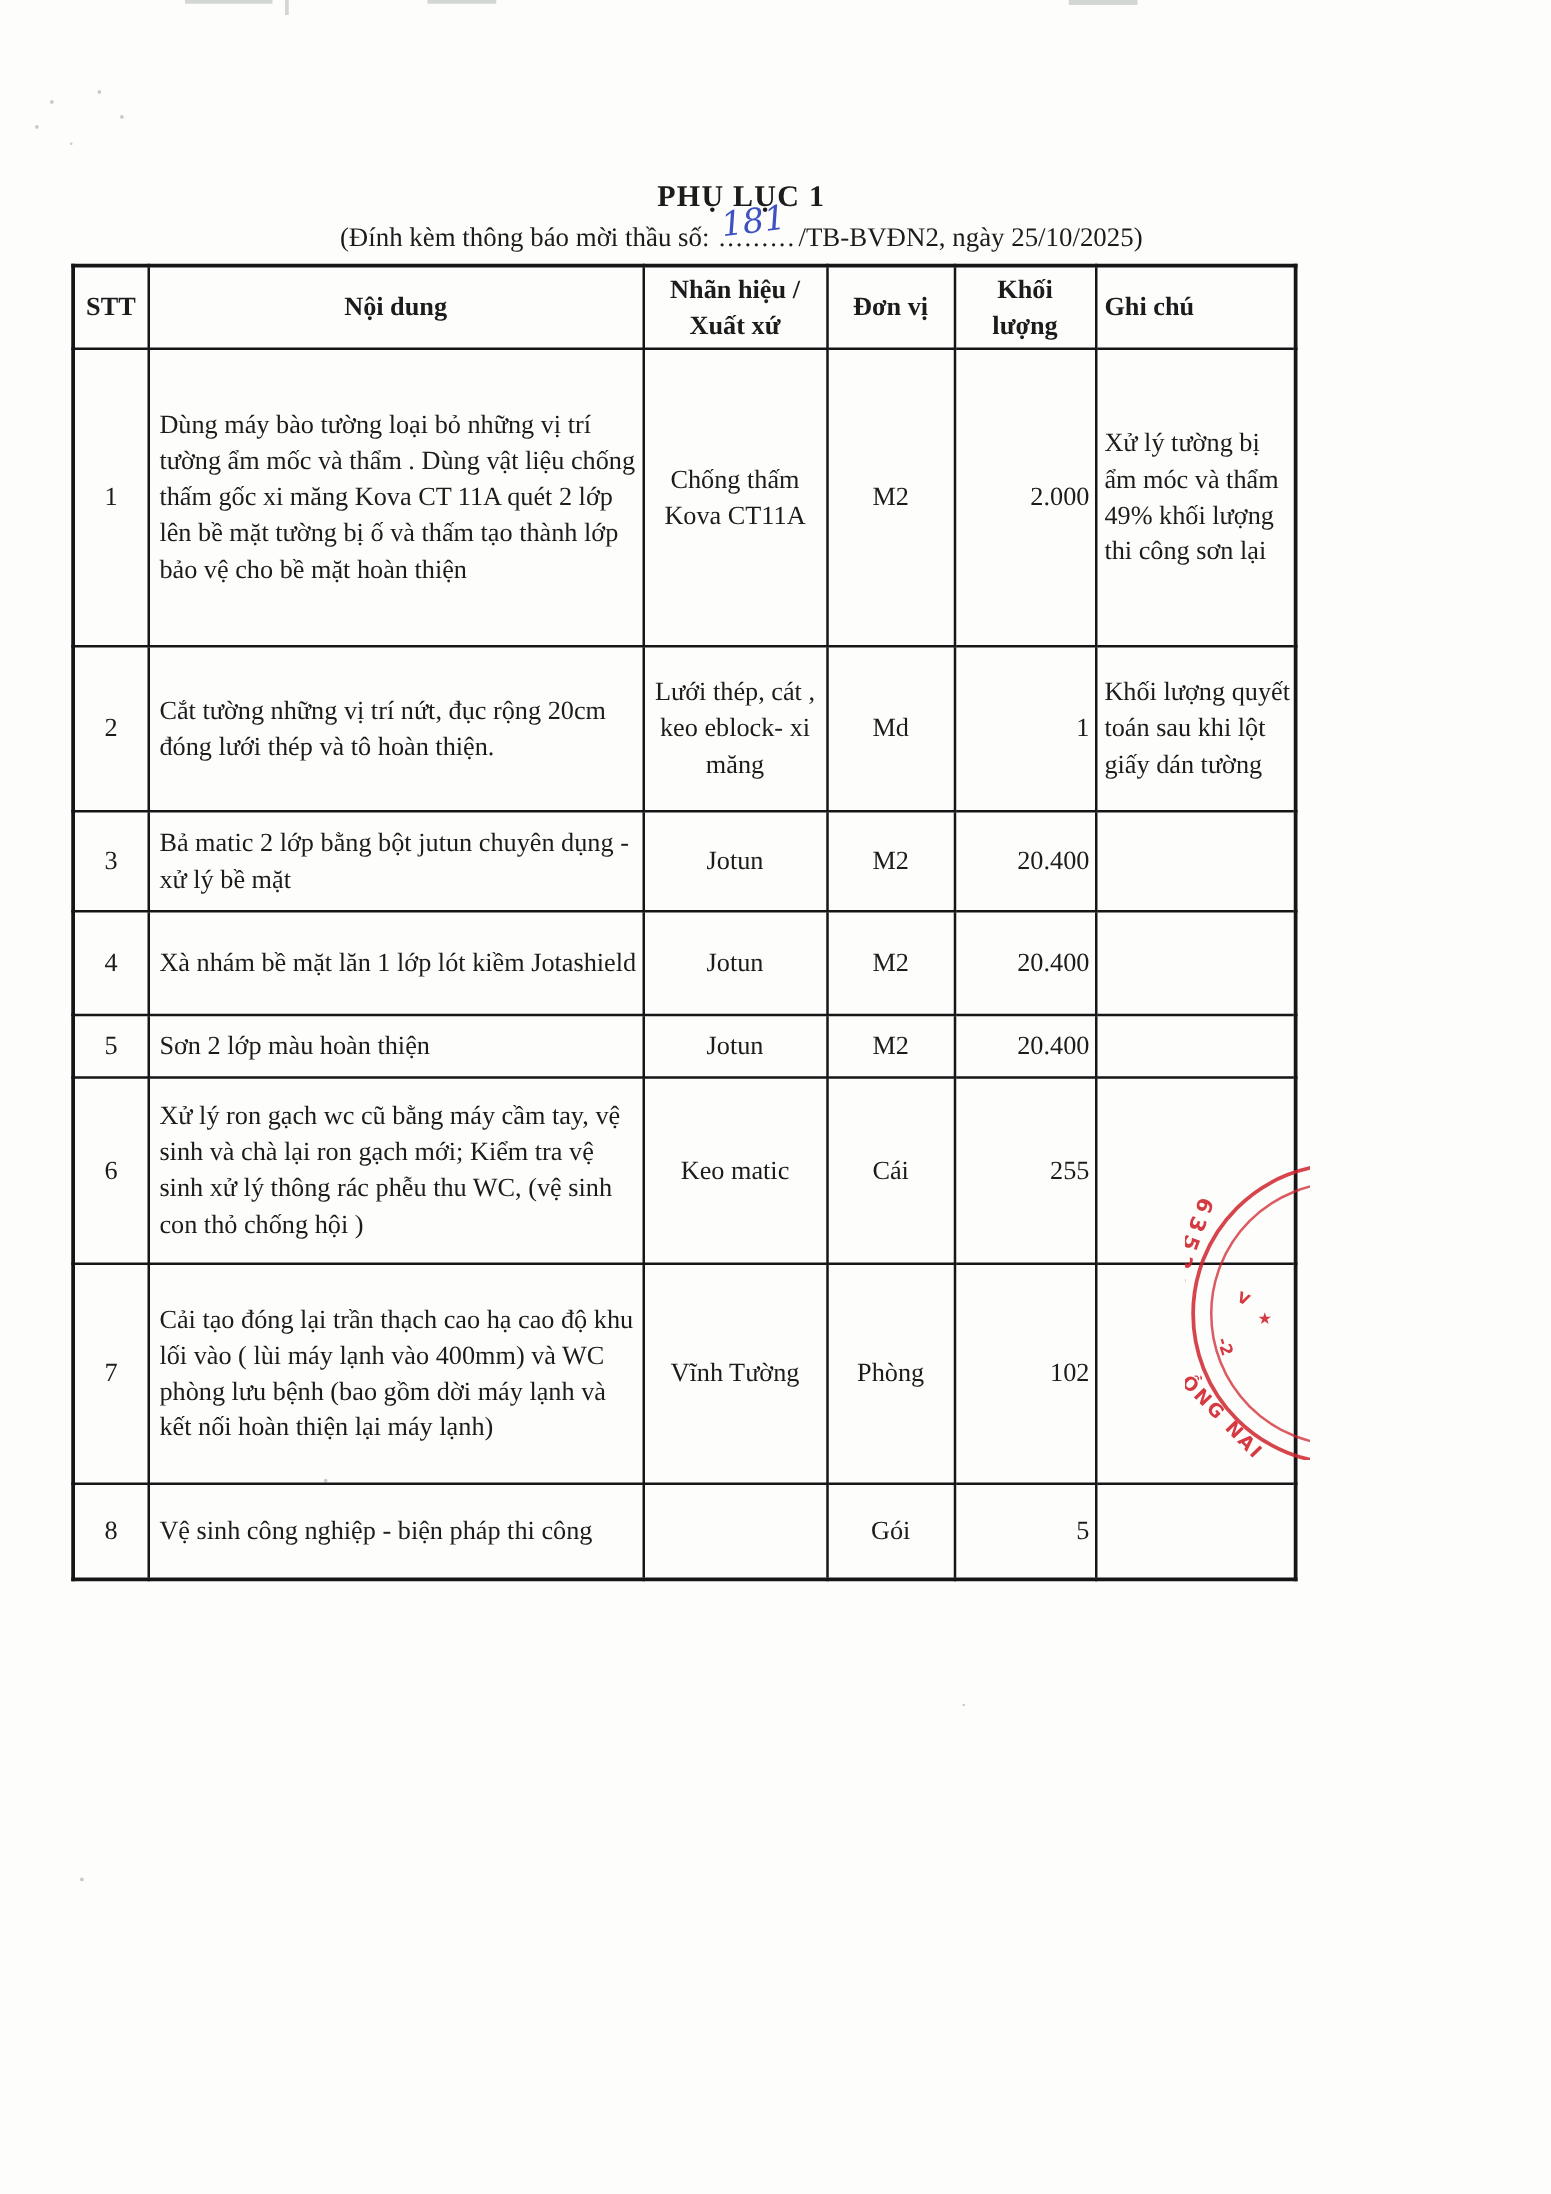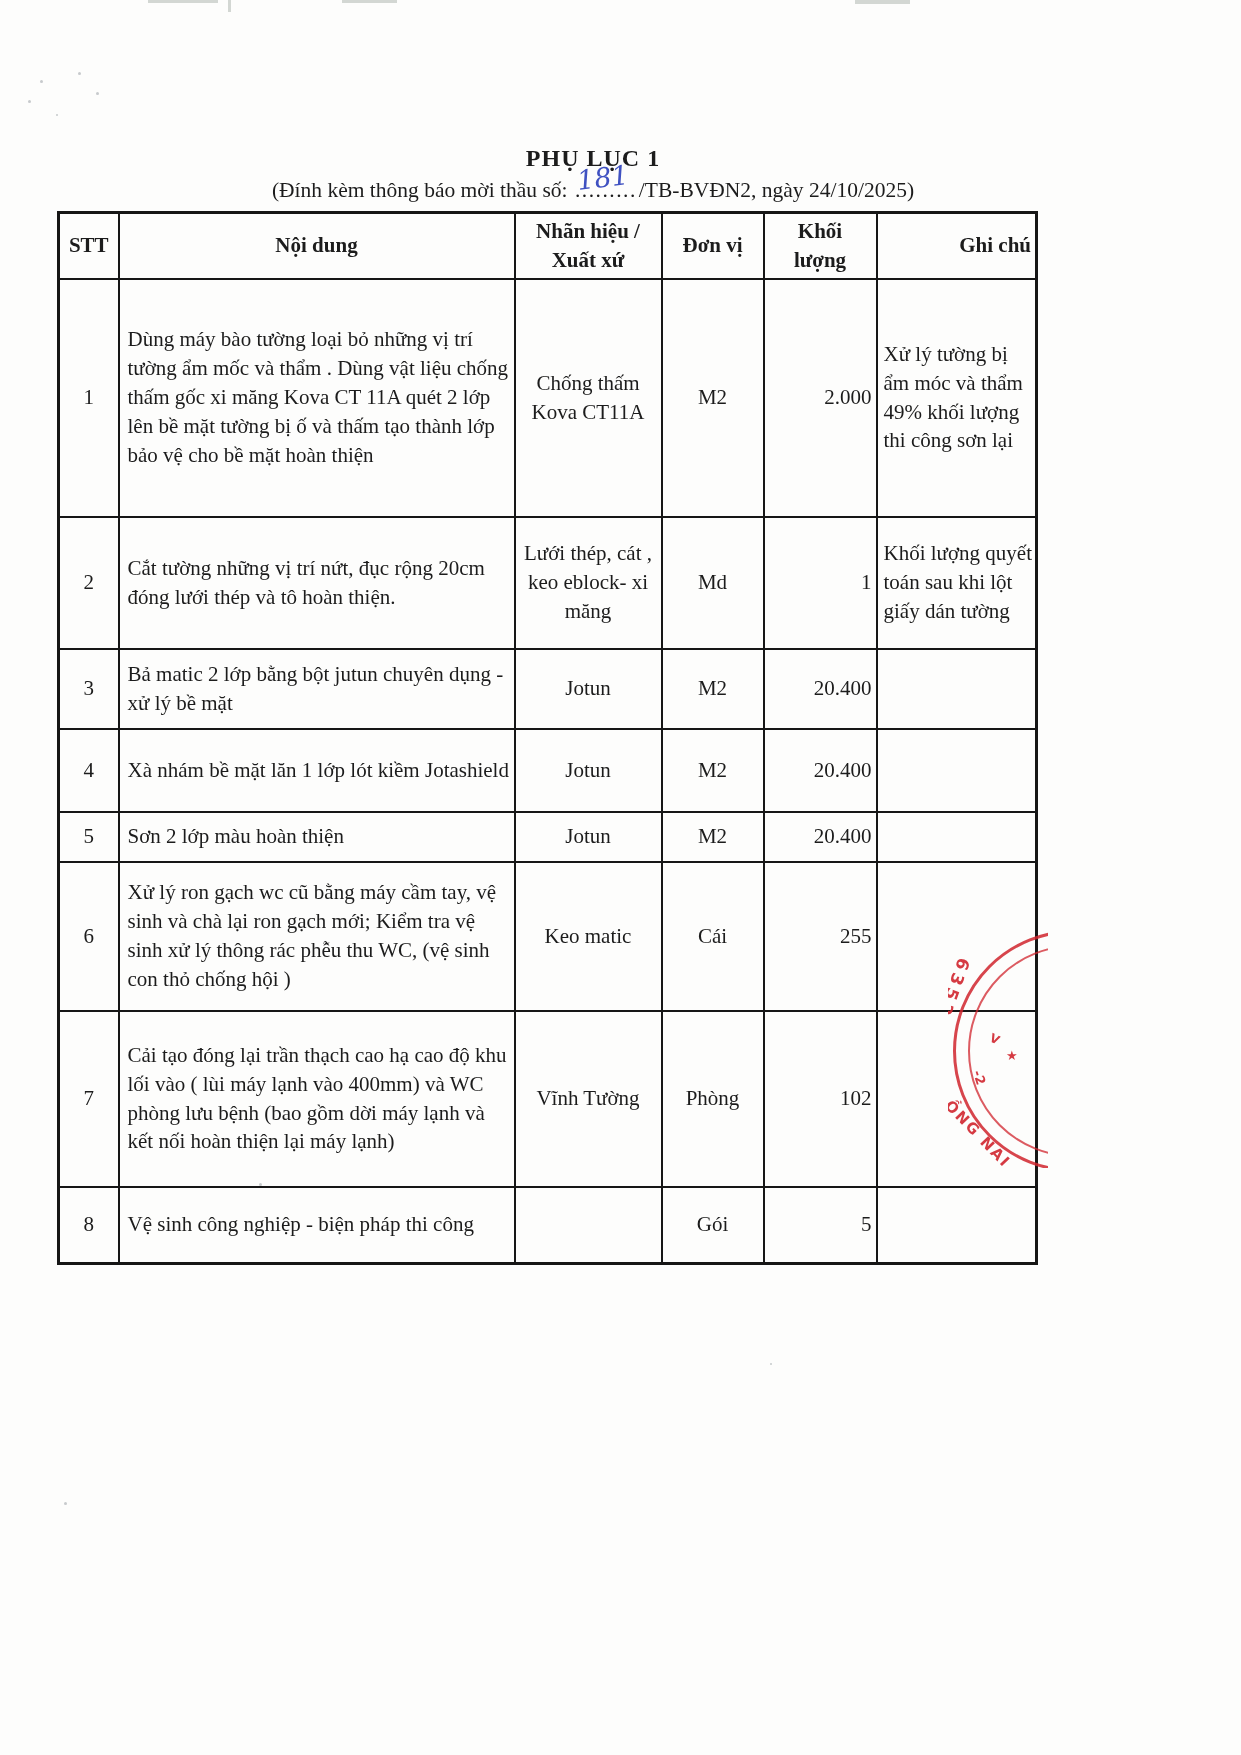--- a/index.html
+++ b/index.html
@@ -45,21 +45,21 @@
   table.main { border:3px solid #161616; }
   col.c-stt { width:60px; }
   col.c-nd  { width:396px; }
   col.c-nh  { width:147px; }
   col.c-dv  { width:102px; }
   col.c-kl  { width:113px; }
   col.c-gc  { width:160px; }
 
   thead th { height:66px; font-weight:bold; text-align:center; white-space:pre-line; padding:2px 4px; }
   thead th.h-stt { text-align:center; }
-  thead th.h-gc { text-align:right; padding-left:6px; }
+  thead th.h-gc { text-align:left; padding-left:6px; }
 
   td.col-stt { text-align:center; }
   td.col-noi_dung { text-align:left; padding:4px 0 4px 8px; }
   td.col-nhan_hieu { text-align:center; padding:2px 4px; }
   td.col-don_vi { text-align:center;margin-top:24px; }
   td.col-khoi_luong { text-align:right; padding-right:4px; }
   td.col-ghi_chu { text-align:left; padding:2px 2px 2px 6px; line-height:1.4; }
 
   tbody tr:nth-child(1) { height:238px; }
   tbody tr:nth-child(2) { height:132px; }
@@ -105,21 +105,21 @@
   <div class="speck" style="left:259px;top:1183px;width:3px;height:3px;"></div>
   <div class="speck" style="left:64px;top:1502px;width:3px;height:3px;"></div>
   <div class="speck" style="left:770px;top:1363px;width:2px;height:2px;"></div>
 
   <div class="content">
 
     <div class="doc-title">PHỤ LỤC 1</div>
 
     <div class="doc-subtitle">
       <span>(Đính kèm thông báo mời thầu số:</span>
-      <span class="numwrap"><span class="dotrun">.........</span><span class="hand">181</span></span><span>/TB-BVĐN2, ngày 24/10/2025)</span>
+      <span class="numwrap"><span class="dotrun">.........</span><span class="hand">181</span></span><span>/TB-BVĐN2, ngày 25/10/2025)</span>
     </div>
 
     <table class="main">
       <colgroup>
         <col class="c-stt">
           <col class="c-nd">
           <col class="c-nh">
         <col class="c-dv">
           <col class="c-kl">
           <col class="c-gc">

